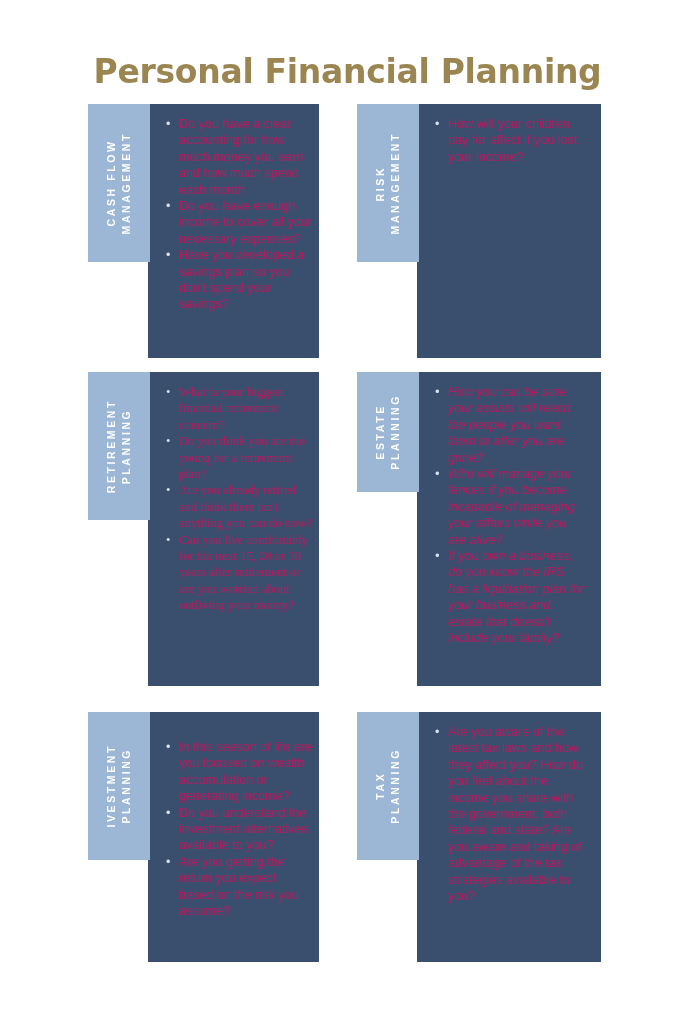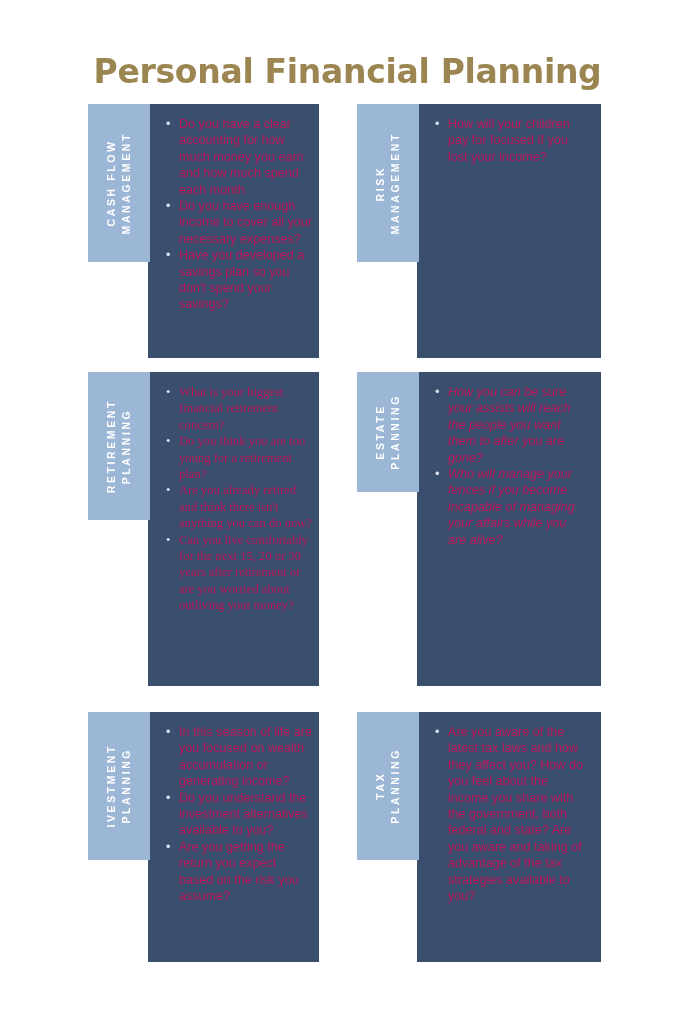--- a/index.html
+++ b/index.html
@@ -122,21 +122,21 @@
   #card-retirement .card-body { top: 0px; height: 314px; }
   #card-retirement .card-list { top: 12px; font-family: Liberation Serif, serif; }
 
   #card-estate .card-tab  { top: 0px; height: 120px; }
   #card-estate .card-body { top: 0px; height: 314px; }
   #card-estate .card-list { top: 12px; font-style: italic; }
 
   
   #card-investment .card-tab  { top: 0px; height: 148px; }
   #card-investment .card-body { top: 0px; height: 250px; }
-  #card-investment .card-list { top: 12px; }
+  #card-investment .card-list { top: 27px; }
 
   #card-tax .card-tab  { top: 0px; height: 148px; }
   #card-tax .card-body { top: 0px; height: 250px; }
   #card-tax .card-list { top: 12px; }
 </style>
 </head>
 <body>
 
 <div id="page">
 
@@ -155,21 +155,21 @@
     </ul>
   </div>
 
   <div class="card col-right" id="card-risk">
     <div class="card-body"></div>
     <div class="card-tab">
       <span class="card-tab-text">RISK
 MANAGEMENT</span>
     </div>
     <ul class="card-list">
-      <li>How will your children pay for focused if you lost your income?</li>
+      <li>How will your children pay for affect if you lost your income?</li>
     </ul>
   </div>
 
   <div class="card col-left" id="card-retirement">
     <div class="card-body"></div>
     <div class="card-tab">
       <span class="card-tab-text">RETIREMENT
 PLANNING</span>
     </div>
     <ul class="card-list">
@@ -182,20 +182,21 @@
 
   <div class="card col-right" id="card-estate">
     <div class="card-body"></div>
     <div class="card-tab">
       <span class="card-tab-text">ESTATE
 PLANNING</span>
     </div>
     <ul class="card-list">
       <li>How you can be sure your assists will reach the people you want them to after you are gone?</li>
       <li>Who will manage your fences if you become incapable of managing your affairs while you are alive?</li>
+      <li>If you own a business, do you know the IRS has a liquidation plan for your business and estate that doesn't include your family?</li>
     </ul>
   </div>
 
   <div class="card col-left" id="card-investment">
     <div class="card-body"></div>
     <div class="card-tab">
       <span class="card-tab-text">IVESTMENT
 PLANNING</span>
     </div>
     <ul class="card-list">

